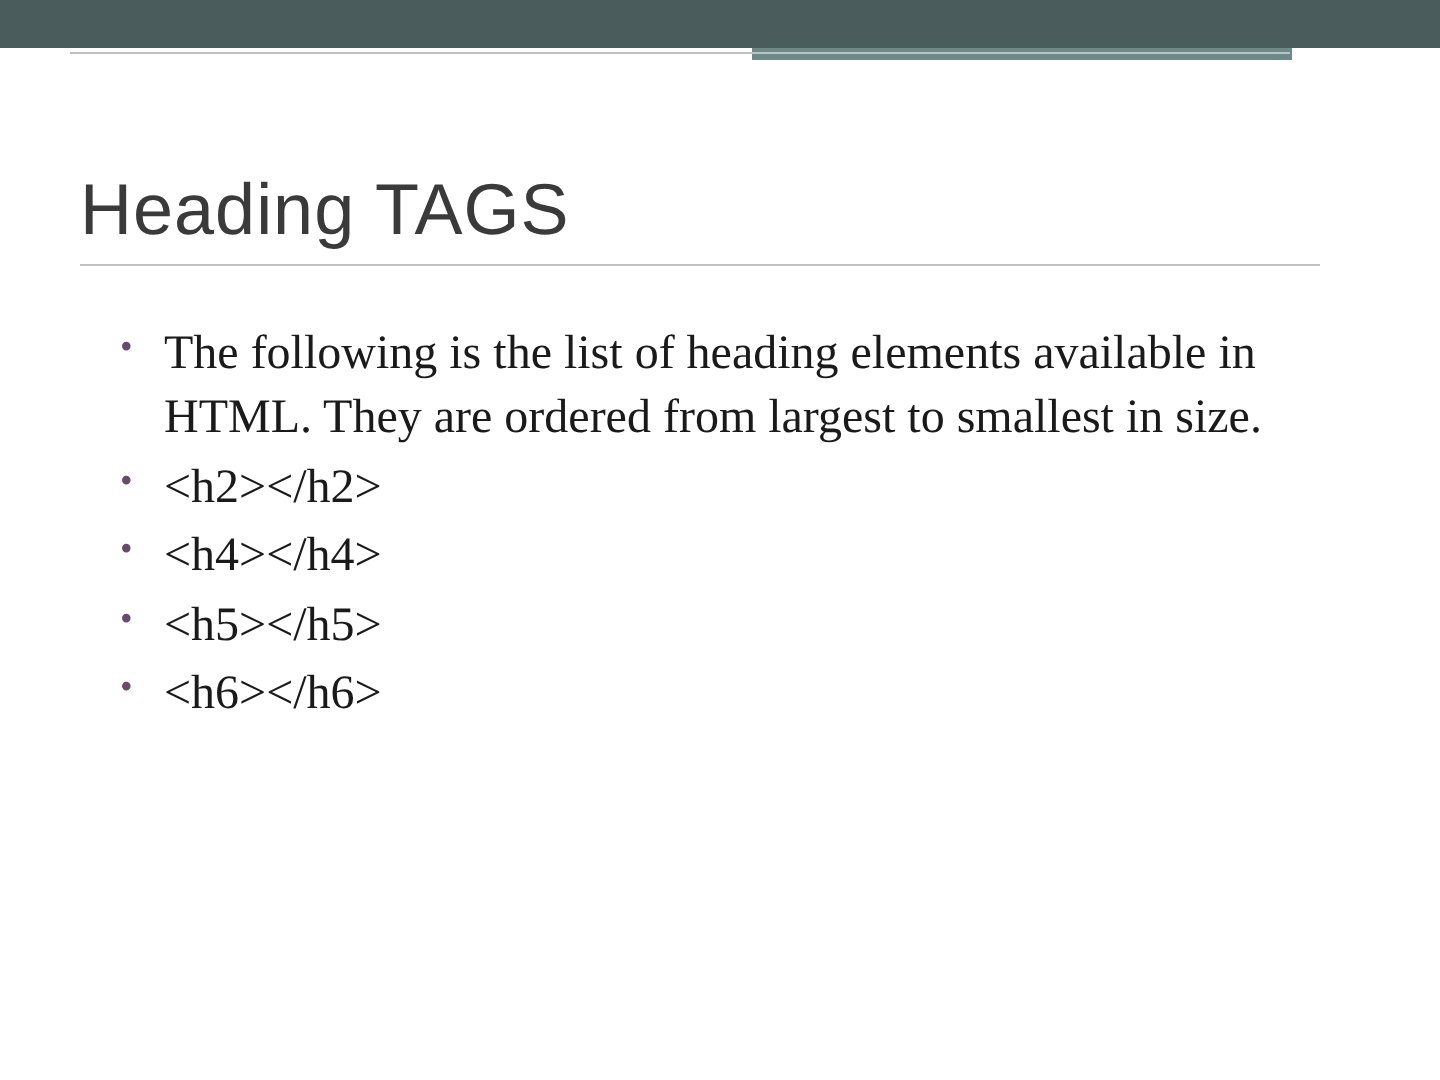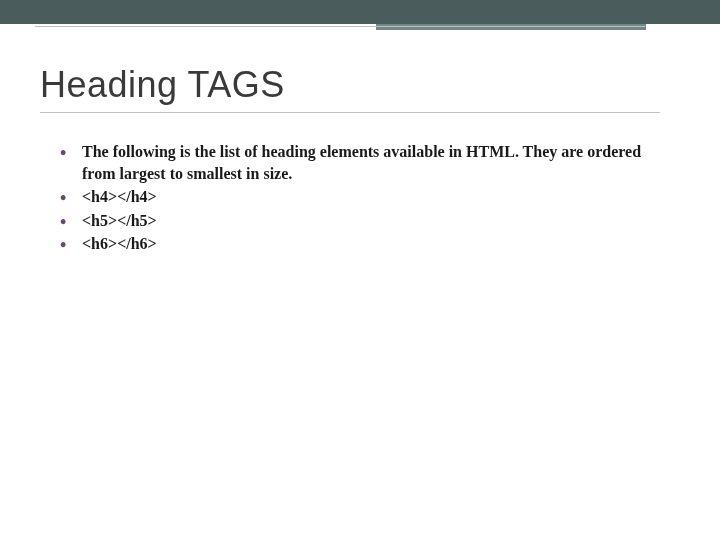--- a/index.html
+++ b/index.html
@@ -26,21 +26,21 @@
     }
     .sub-line2 {
       position: absolute;
       right: 74px;
       top: 24px;
       width: 270px;
       height: 6px;
       background: #6b8a8a;
     }
     .content {
-      padding: 40px 55px 0 40px;
+      padding: 60px 55px 0 40px;
     }
     .heading {
       font-size: 36px;
       font-weight: normal;
       color: #3a3a3a;
       font-family: 'Segoe UI', Arial, sans-serif;
       margin-bottom: 6px;
       letter-spacing: 0.5px;
     }
     .heading-underline {
@@ -49,25 +49,24 @@
       background: #c0c0c0;
       margin-bottom: 28px;
     }
     .bullets {
       list-style: none;
       padding-left: 20px;
     }
     .bullets li {
       position: relative;
       padding-left: 22px;
-      font-size: 16px;
+      font-size: 24px;
       line-height: 1.35;
       color: #1a1a1a;
       margin-bottom: 2px;
-      font-weight: bold;
     }
     .bullets li::before {
       content: "•";
       position: absolute;
       left: 0;
       top: 0;
       color: #6a4a6a;
       font-size: 18px;
     }
   </style>
@@ -76,17 +75,18 @@
 
 <div class="top-bar"></div>
 <div class="sub-line2"></div>
 <div class="sub-line"></div>
 
 <div class="content">
   <h1 class="heading">Heading TAGS</h1>
   <div class="heading-underline"></div>
   <ul class="bullets">
     <li>The following is the list of heading elements available in HTML. They are ordered from largest to smallest in size.</li>
+    <li>&lt;h2&gt;&lt;/h2&gt;</li>
     <li>&lt;h4&gt;&lt;/h4&gt;</li>
     <li>&lt;h5&gt;&lt;/h5&gt;</li>
     <li>&lt;h6&gt;&lt;/h6&gt;</li>
   </ul>
 </div>
 
 </body></html>

